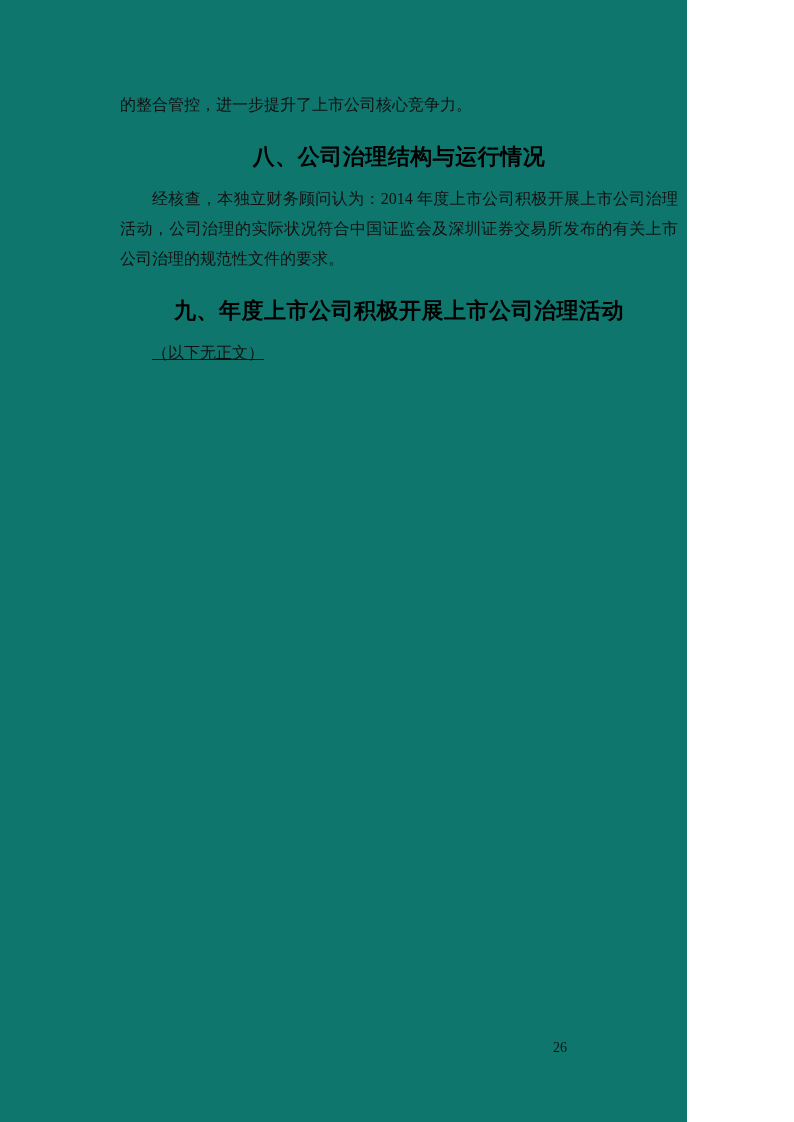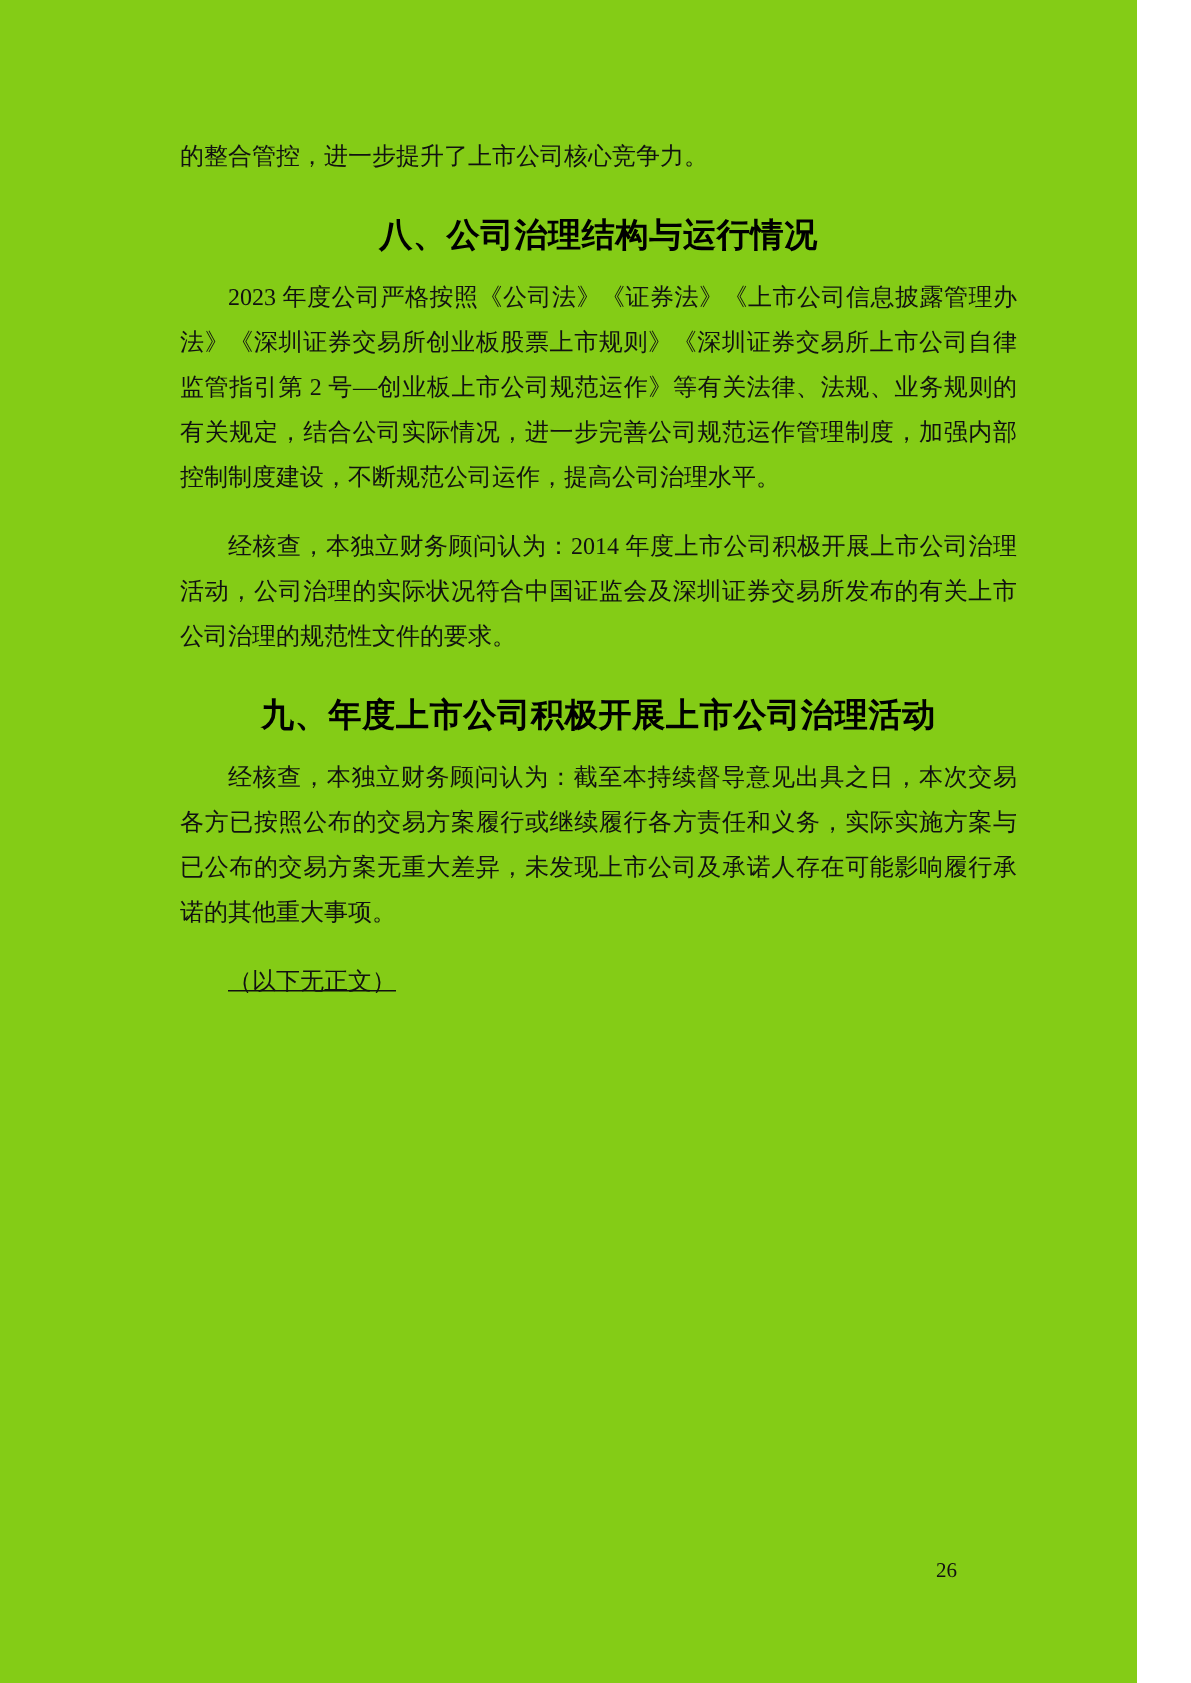--- a/index.html
+++ b/index.html
@@ -1,21 +1,21 @@
 <!DOCTYPE html>
 <html><head>
 <meta charset="utf-8">
 <style>
   * { box-sizing: border-box; margin: 0; padding: 0; }
   html, body { background: #ffffff; }
   .page {
     position: relative;
-    width: 758px;
+    width: 687px;
     height: 1122px;
-    background: #84cc16;
+    background: #0f766e;
     font-family: "Liberation Serif", "DejaVu Serif", serif;
     color: #1a1a1a;
     overflow: hidden;
   }
   .content {
     position: absolute;
     top: 90px;
     left: 120px;
     width: 558px;
   }
@@ -57,26 +57,24 @@
 </head>
 <body>
 
 <div class="page">
   <div class="content">
 
     <p class="no-indent">的整合管控，进一步提升了上市公司核心竞争力。</p>
 
     <h2>八、公司治理结构与运行情况</h2>
 
-    <p>2023 年度公司严格按照《公司法》《证券法》《上市公司信息披露管理办法》《深圳证券交易所创业板股票上市规则》《深圳证券交易所上市公司自律监管指引第 2 号—创业板上市公司规范运作》等有关法律、法规、业务规则的有关规定，结合公司实际情况，进一步完善公司规范运作管理制度，加强内部控制制度建设，不断规范公司运作，提高公司治理水平。</p>
 
     <p>经核查，本独立财务顾问认为：2014 年度上市公司积极开展上市公司治理活动，公司治理的实际状况符合中国证监会及深圳证券交易所发布的有关上市公司治理的规范性文件的要求。</p>
 
     <h2>九、年度上市公司积极开展上市公司治理活动</h2>
 
-    <p>经核查，本独立财务顾问认为：截至本持续督导意见出具之日，本次交易各方已按照公布的交易方案履行或继续履行各方责任和义务，实际实施方案与已公布的交易方案无重大差异，未发现上市公司及承诺人存在可能影响履行承诺的其他重大事项。</p>
 
     <p class="closing-note">（以下无正文）</p>
 
   </div>
 
   <div class="page-number">26</div>
 </div>
 
 </body></html>

